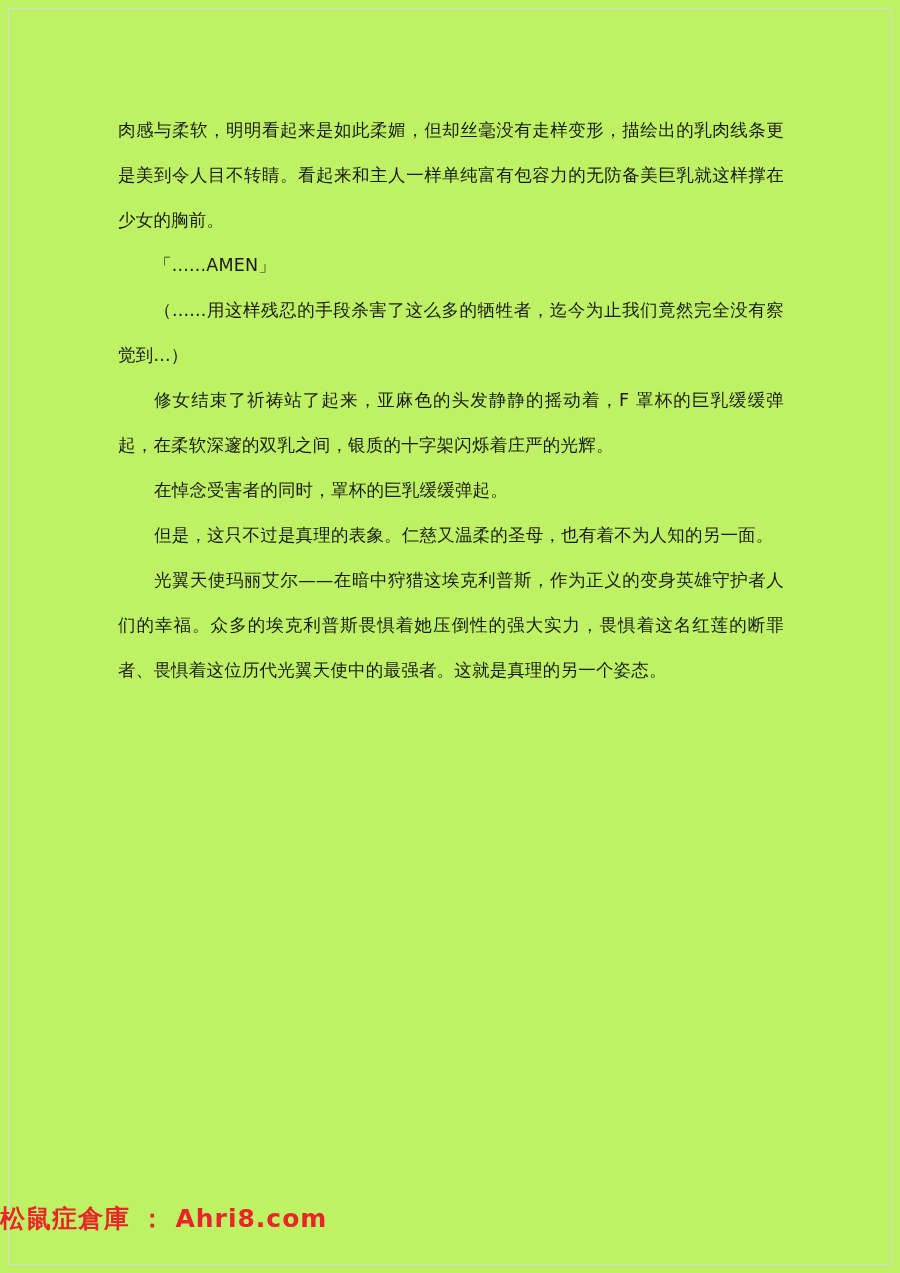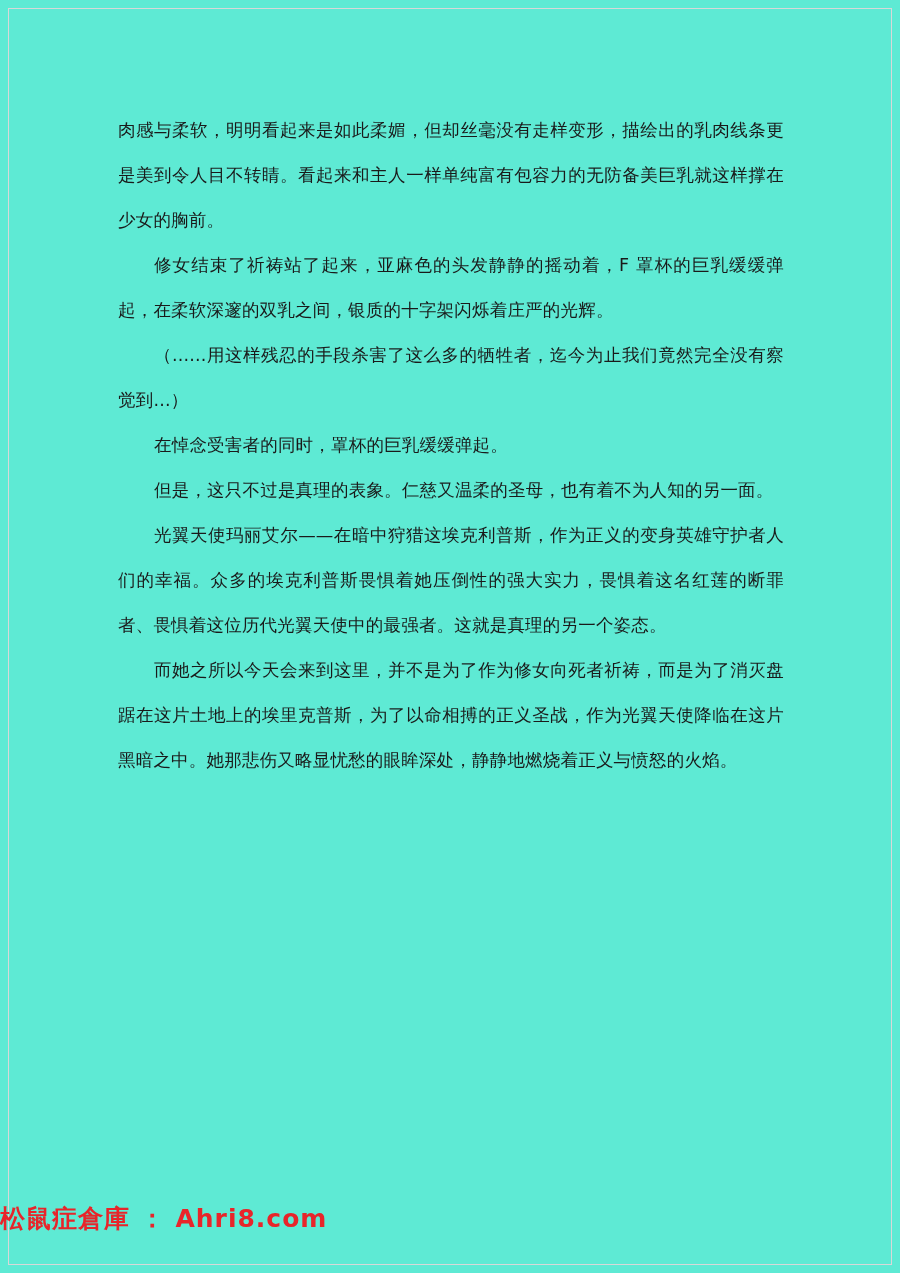--- a/index.html
+++ b/index.html
@@ -13,21 +13,21 @@
     position: relative;
     font-family: "Liberation Sans", sans-serif;
     overflow: hidden;
   }
   .page {
     position: absolute;
     top: 0;
     left: 0;
     width: 900px;
     height: 1273px;
-    background: #5eead4;
+    background: #bef264;
     box-sizing: border-box;
   }
   .page-border {
     position: absolute;
     left: 8px;
     top: 8px;
     width: 884px;
     height: 1257px;
     border: 1px solid #d8d8d8;
     box-sizing: border-box;
@@ -69,24 +69,24 @@
   }
 </style>
 </head>
 <body>
 
 <div class="page">
   <div class="page-border"></div>
 
   <div class="content">
     <p>肉感与柔软，明明看起来是如此柔媚，但却丝毫没有走样变形，描绘出的乳肉线条更是美到令人目不转睛。看起来和主人一样单纯富有包容力的无防备美巨乳就这样撑在少女的胸前。</p>
+    <p class="indent">「......AMEN」</p>
+    <p class="indent">（......用这样残忍的手段杀害了这么多的牺牲者，迄今为止我们竟然完全没有察觉到...）</p>
     <p class="indent">修女结束了祈祷站了起来，亚麻色的头发静静的摇动着，F 罩杯的巨乳缓缓弹起，在柔软深邃的双乳之间，银质的十字架闪烁着庄严的光辉。</p>
-    <p class="indent">（......用这样残忍的手段杀害了这么多的牺牲者，迄今为止我们竟然完全没有察觉到...）</p>
     <p class="indent">在悼念受害者的同时，罩杯的巨乳缓缓弹起。</p>
     <p class="indent">但是，这只不过是真理的表象。仁慈又温柔的圣母，也有着不为人知的另一面。</p>
     <p class="indent">光翼天使玛丽艾尔——在暗中狩猎这埃克利普斯，作为正义的变身英雄守护者人们的幸福。众多的埃克利普斯畏惧着她压倒性的强大实力，畏惧着这名红莲的断罪者、畏惧着这位历代光翼天使中的最强者。这就是真理的另一个姿态。</p>
-    <p class="indent">而她之所以今天会来到这里，并不是为了作为修女向死者祈祷，而是为了消灭盘踞在这片土地上的埃里克普斯，为了以命相搏的正义圣战，作为光翼天使降临在这片黑暗之中。她那悲伤又略显忧愁的眼眸深处，静静地燃烧着正义与愤怒的火焰。</p>
   </div>
 
   <div class="footer">
     <span class="footer-text">松鼠症倉庫 ： Ahri8.com</span>
   </div>
 </div>
 
 </body></html>

